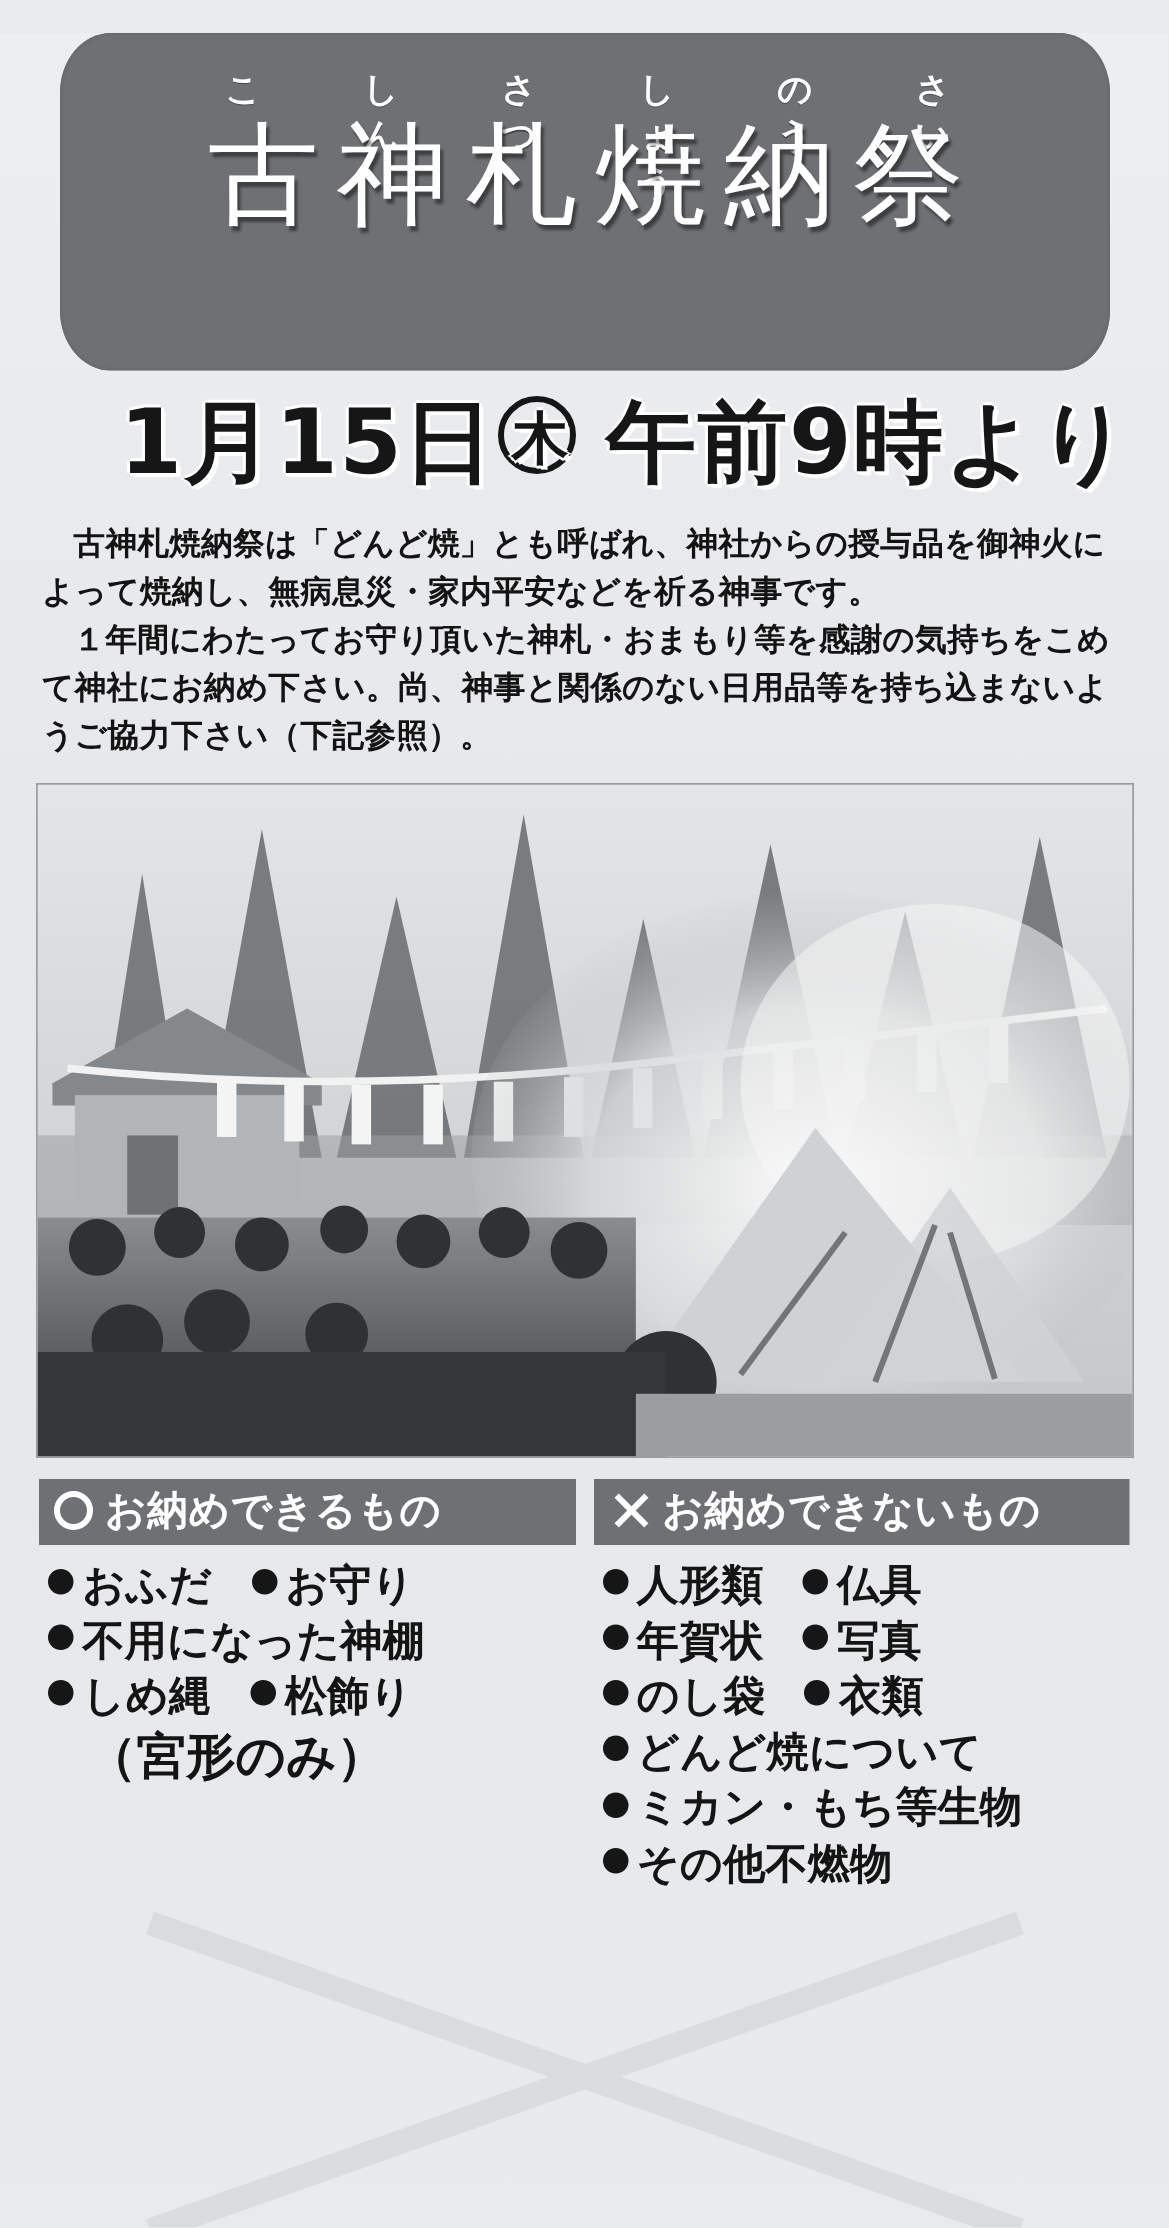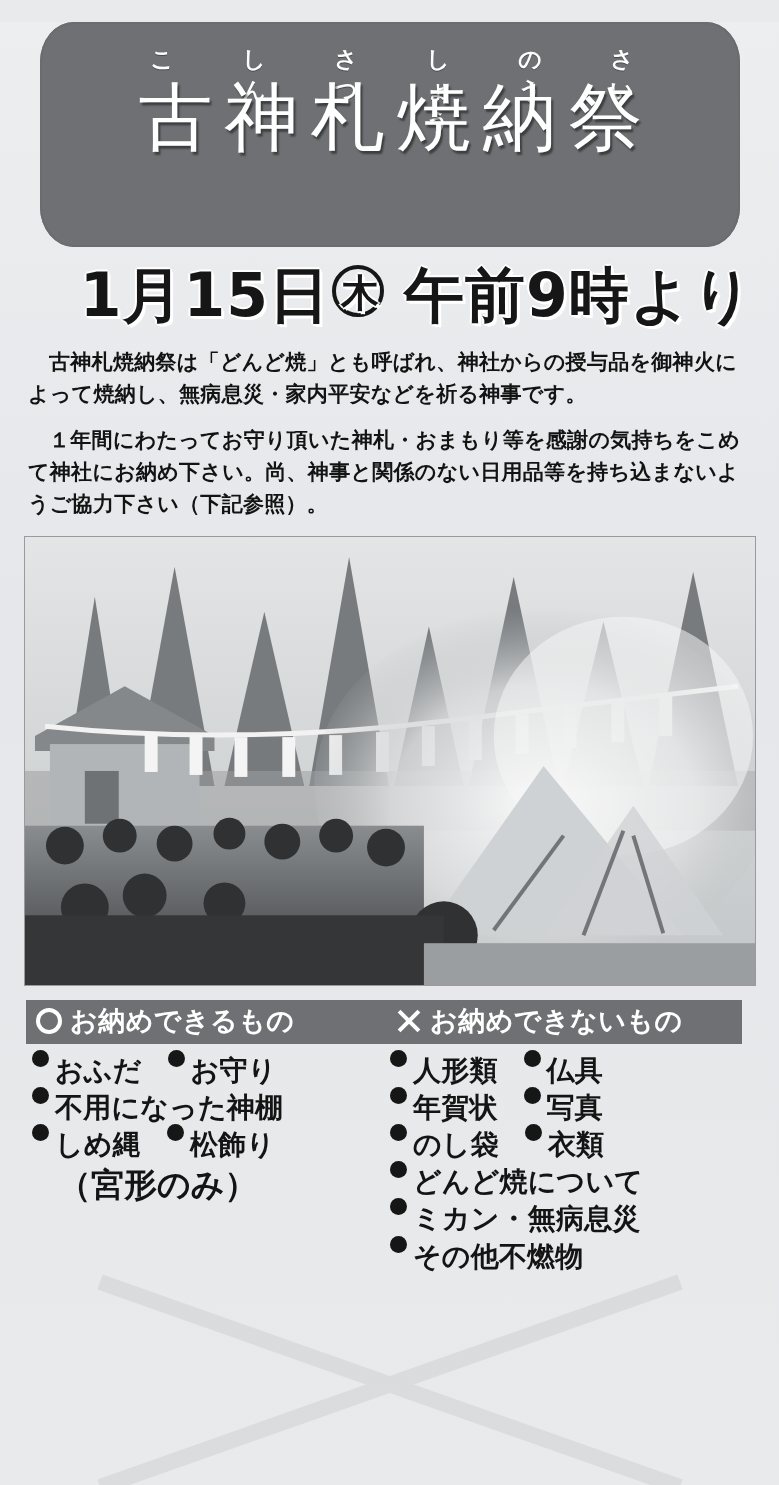--- a/index.html
+++ b/index.html
@@ -114,38 +114,39 @@
   .body-text {
     margin: 16px 6px 0 6px;
     font-size: 21px;
     line-height: 1.52;
     letter-spacing: .3px;
     color: #131313;
     font-family: "DejaVu Serif", "Liberation Serif", serif;
     font-weight: 700;
   }
   .body-text p { margin: 0; text-indent: 1em; }
-  .body-text p + p { margin-top: 14px; }
+  .body-text p + p { margin-top: 0; }
 
   
   .photo {
     position: relative;
     margin: 16px auto 0 auto;
     width: 732px;
     height: 450px;
     overflow: hidden;
     border: 1px solid #9a9a9a;
     box-sizing: border-box;
     background: #b9bcbe;
   }
   .photo svg { display: block; width: 100%; height: 100%; }
 
   
   .lists {
     display: flex;
+    gap: 12px;
     margin: 14px 4px 12px 4px;
   }
   .list-col { width: 358px; }
   .list-head {
     background: #6e7073;
     color: #ffffff;
     font-size: 27px;
     font-weight: 800;
     letter-spacing: .5px;
     padding: 7px 8px 8px 10px;
@@ -187,21 +188,21 @@
     display: flex;
     align-items: baseline;
     font-size: 28px;
     font-weight: 700;
     line-height: 1.33;
     letter-spacing: .2px;
     color: #141414;
     white-space: nowrap;
   }
   .list-body .row.two { gap: 26px; }
-  .list-body .item { display: flex; align-items: flex-start; gap: 6px; }
+  .list-body .item { display: flex; align-items: center; gap: 6px; }
   .bullet {
     display: inline-block;
     width: 17px; height: 17px;
     background: #161616;
     border-radius: 50%;
     flex: 0 0 auto;
     transform: translateY(-2px);
   }
   .list-body .cont {
     padding-left: 26px;
@@ -412,21 +413,21 @@
         </div>
         <div class="row">
           <span class="item">
               <span class="bullet"></span>
               <span>どんど焼について</span>
             </span>
         </div>
         <div class="row">
           <span class="item">
               <span class="bullet"></span>
-              <span>ミカン・無病息災</span>
+              <span>ミカン・もち等生物</span>
             </span>
         </div>
         <div class="row">
           <span class="item">
               <span class="bullet"></span>
               <span>その他不燃物</span>
             </span>
         </div>
       </div>
     </div>

